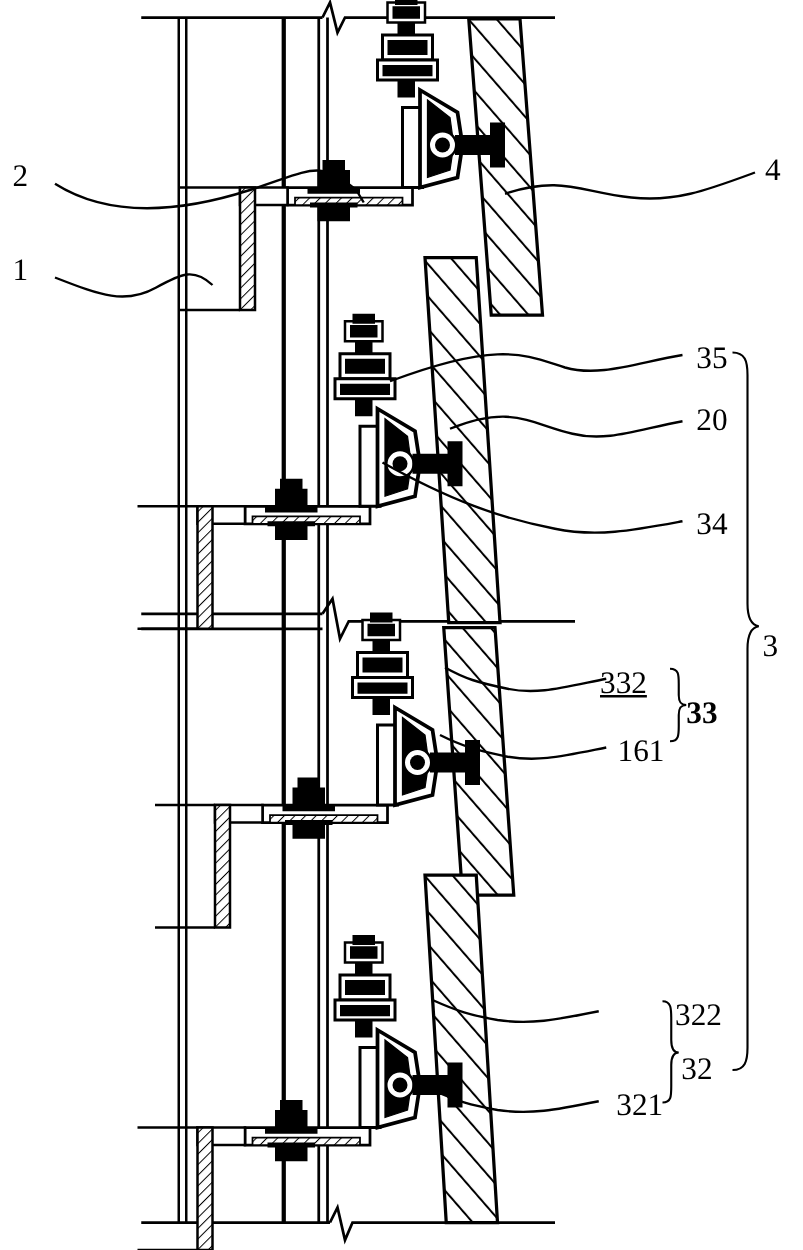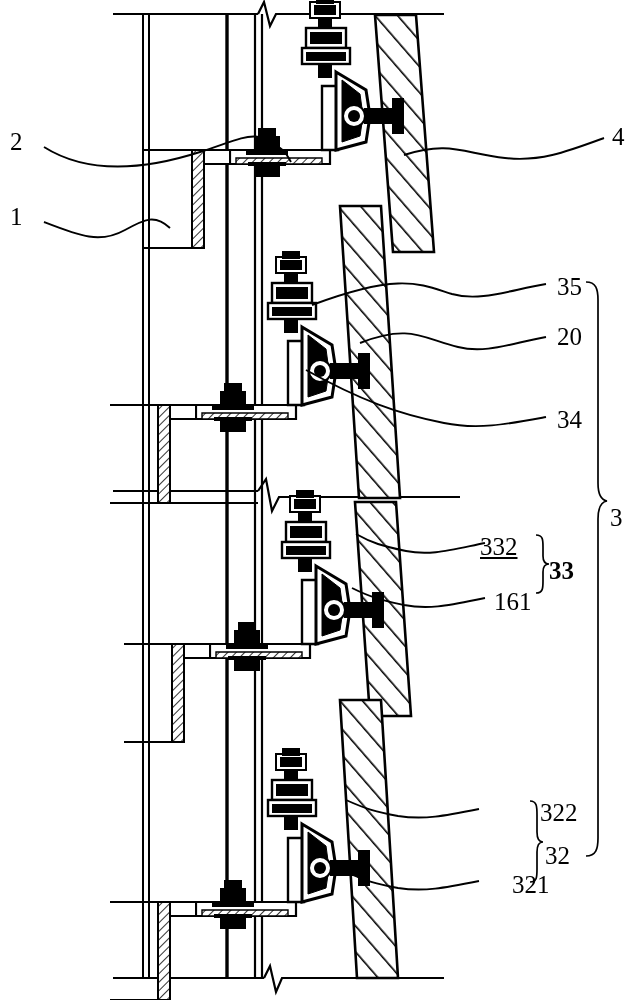--- a/index.html
+++ b/index.html
@@ -186,15 +186,15 @@
   <div class="ref-label" style="left:612px; top:124px;">4</div>
   <div class="ref-label" style="left:557px; top:274px;">35</div>
   <div class="ref-label" style="left:557px; top:324px;">20</div>
   <div class="ref-label" style="left:557px; top:407px;text-align:center;">34</div>
   <div class="ref-label" style="left:610px; top:505px;">3</div>
   <div class="ref-label" style="left:480px; top:534px;text-decoration:underline;">332</div>
   <div class="ref-label" style="left:549px; top:558px;font-weight:bold;">33</div>
   <div class="ref-label" style="left:494px; top:589px;">161</div>
   <div class="ref-label" style="left:508px; top:800px;margin-left:32px;">322</div>
   <div class="ref-label" style="left:545px; top:843px;">32</div>
-  <div class="ref-label" style="left:512px; top:872px;">321</div>
+  <div class="ref-label" style="left:493px; top:872px;">321</div>
 
 </div>
 
 </body></html>

